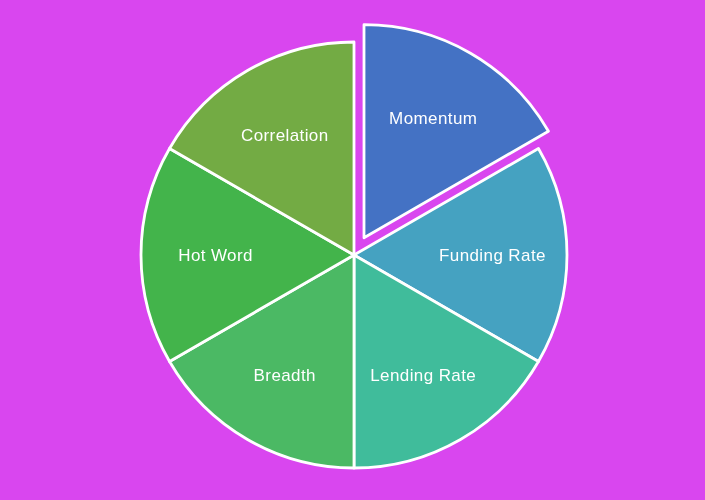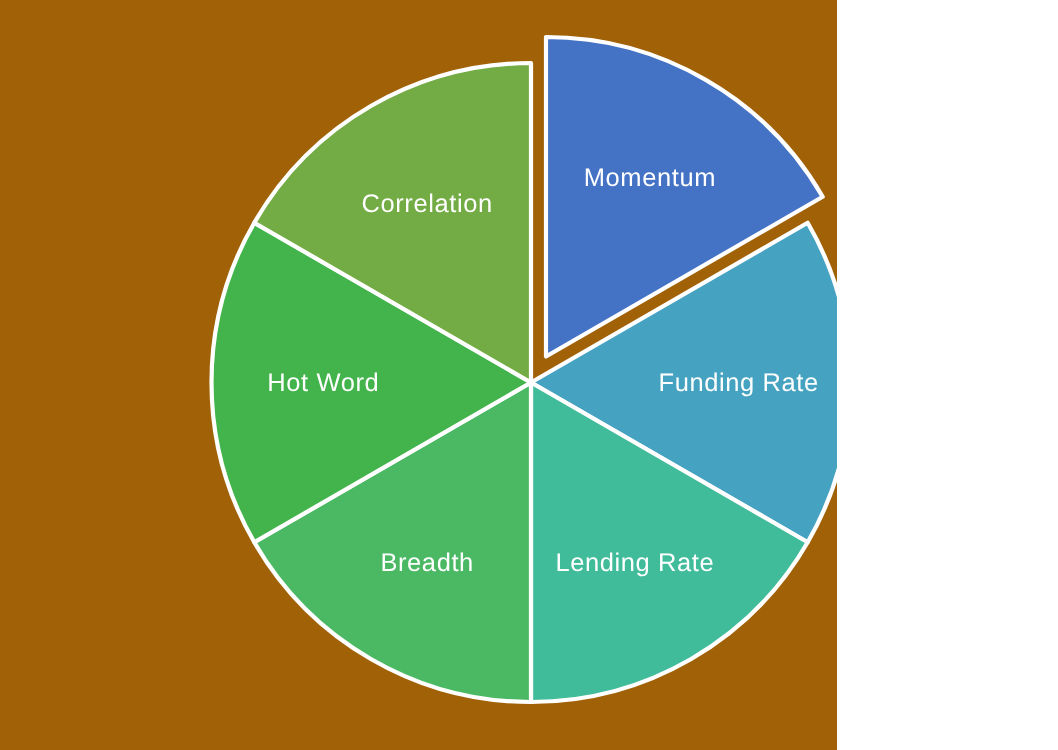--- a/index.html
+++ b/index.html
@@ -3,23 +3,23 @@
 <meta charset="utf-8">
 <style>
   html, body {
     margin: 0;
     padding: 0;
     background: #ffffff;
     font-family: "Liberation Sans", sans-serif;
   }
   .canvas {
     position: relative;
-    width: 558px;
+    width: 705px;
     height: 500px;
-    background: #a16207;
+    background: #d946ef;
     overflow: hidden;
   }
   svg.pie {
     display: block;
     width: 705px;
     height: 500px;
   }
   svg.pie text {
     font-family: "Liberation Sans", sans-serif;
     letter-spacing: 0.4px;

